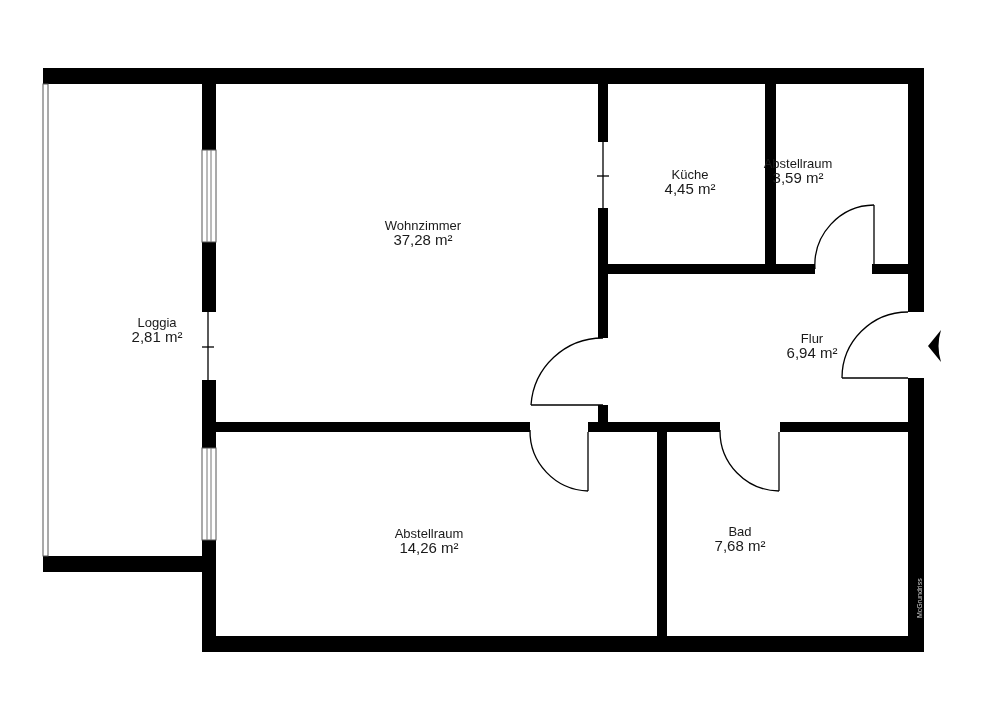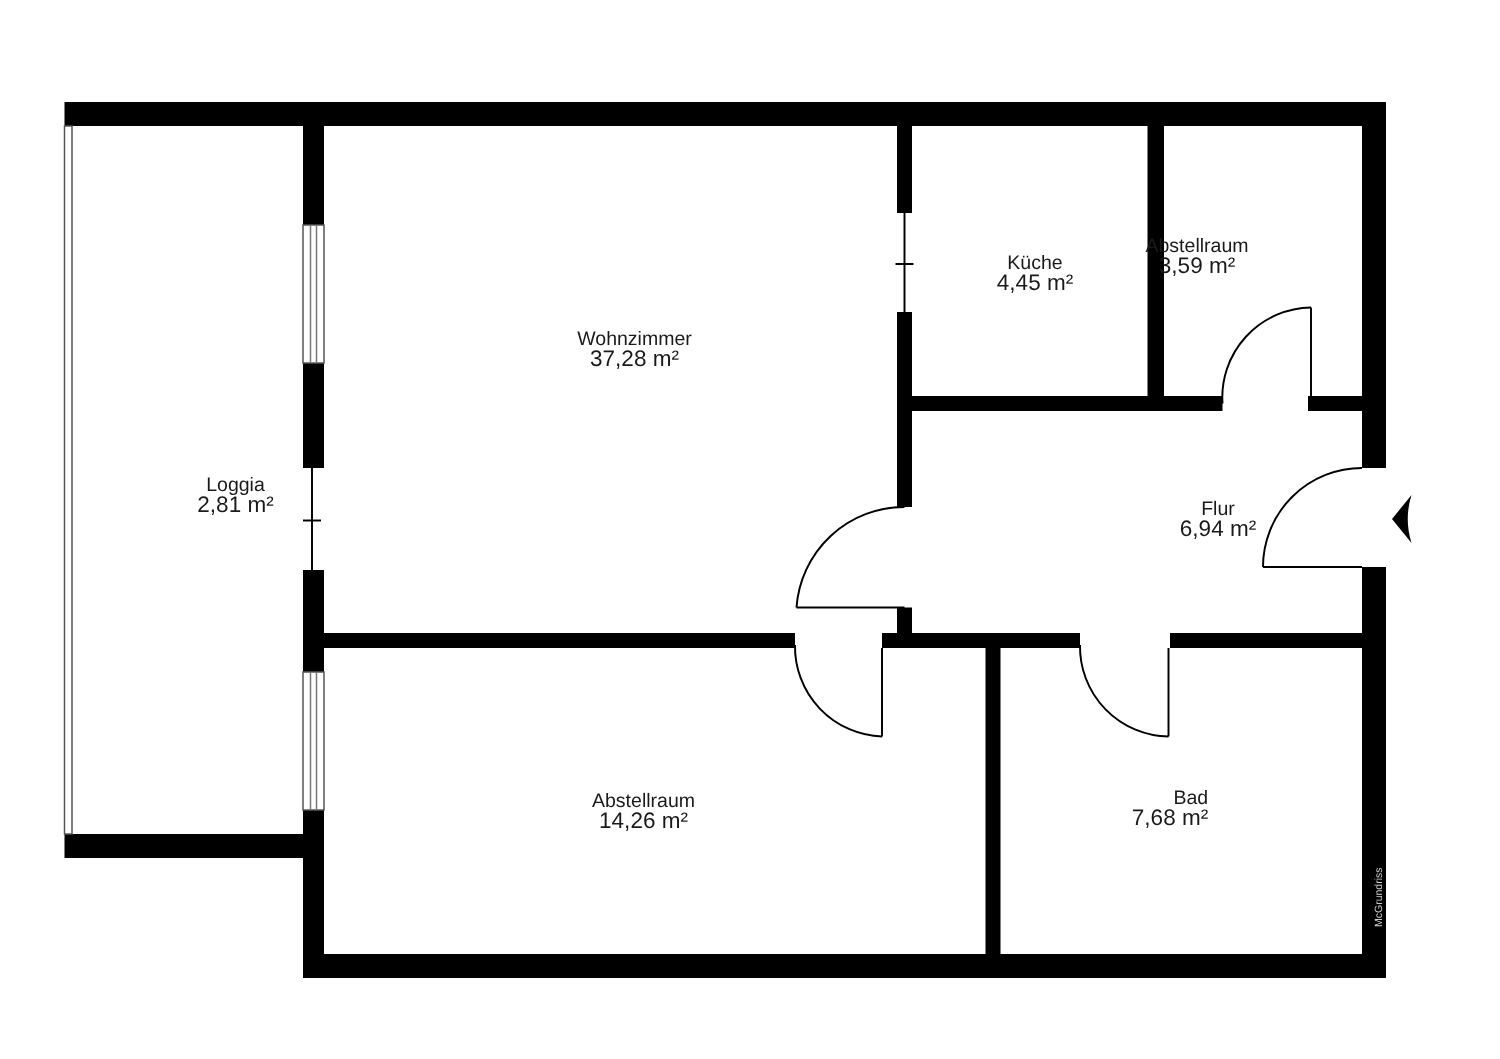--- a/index.html
+++ b/index.html
@@ -117,18 +117,18 @@
   <span class="room-area">3,59 m²</span>
 </div>
 <div class="room-label" style="left:812px; top:331px;">
   <span class="room-name">Flur</span>
   <span class="room-area">6,94 m²</span>
 </div>
 <div class="room-label" style="left:429px; top:526px;">
   <span class="room-name">Abstellraum</span>
   <span class="room-area">14,26 m²</span>
 </div>
-<div class="room-label" style="left:780px; top:524px;text-align:right;">
+<div class="room-label" style="left:740px; top:524px;">
   <span class="room-name">Bad</span>
   <span class="room-area">7,68 m²</span>
 </div>
 
 <div class="watermark">McGrundriss</div>
 
 </body></html>

